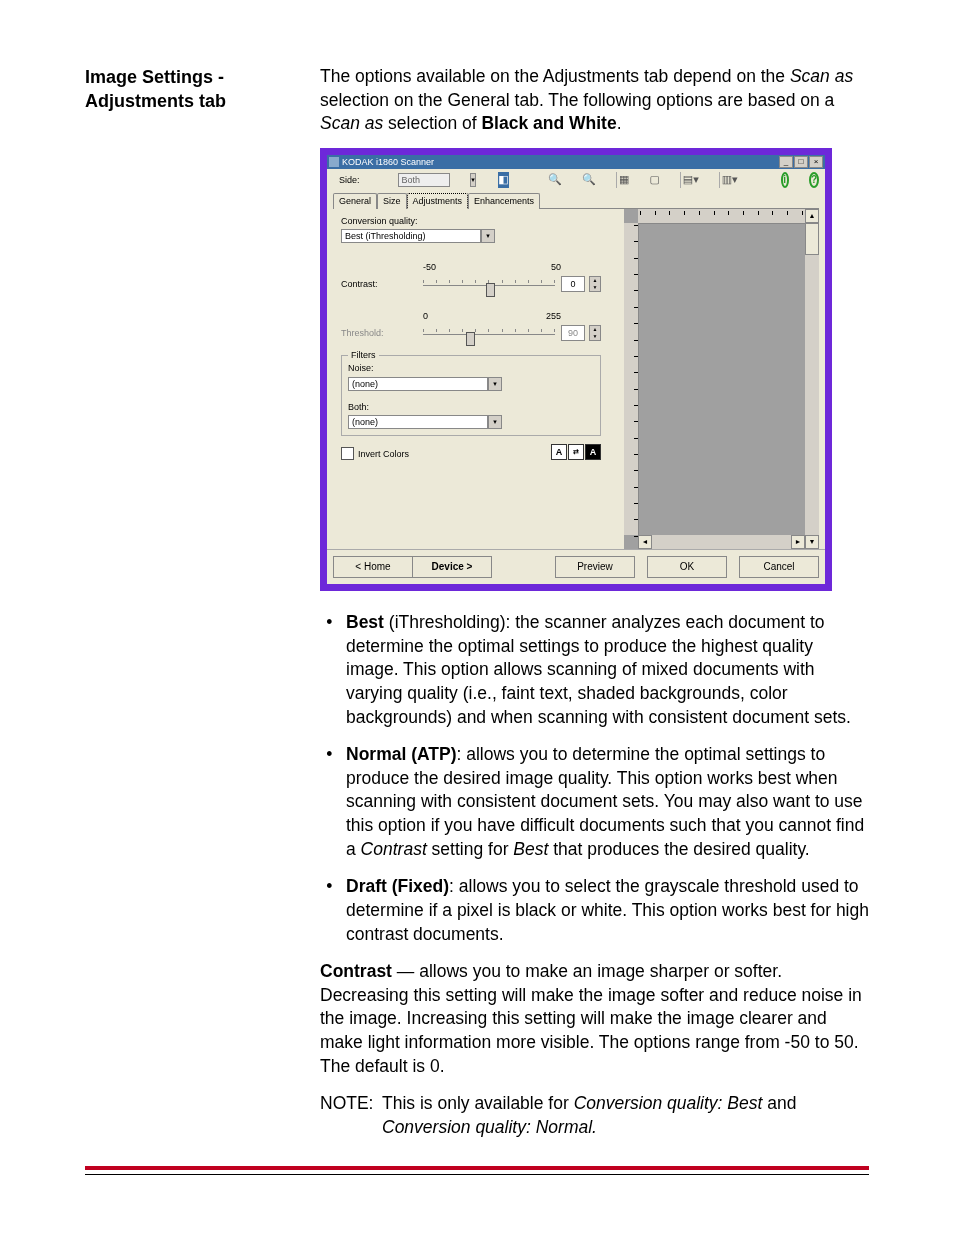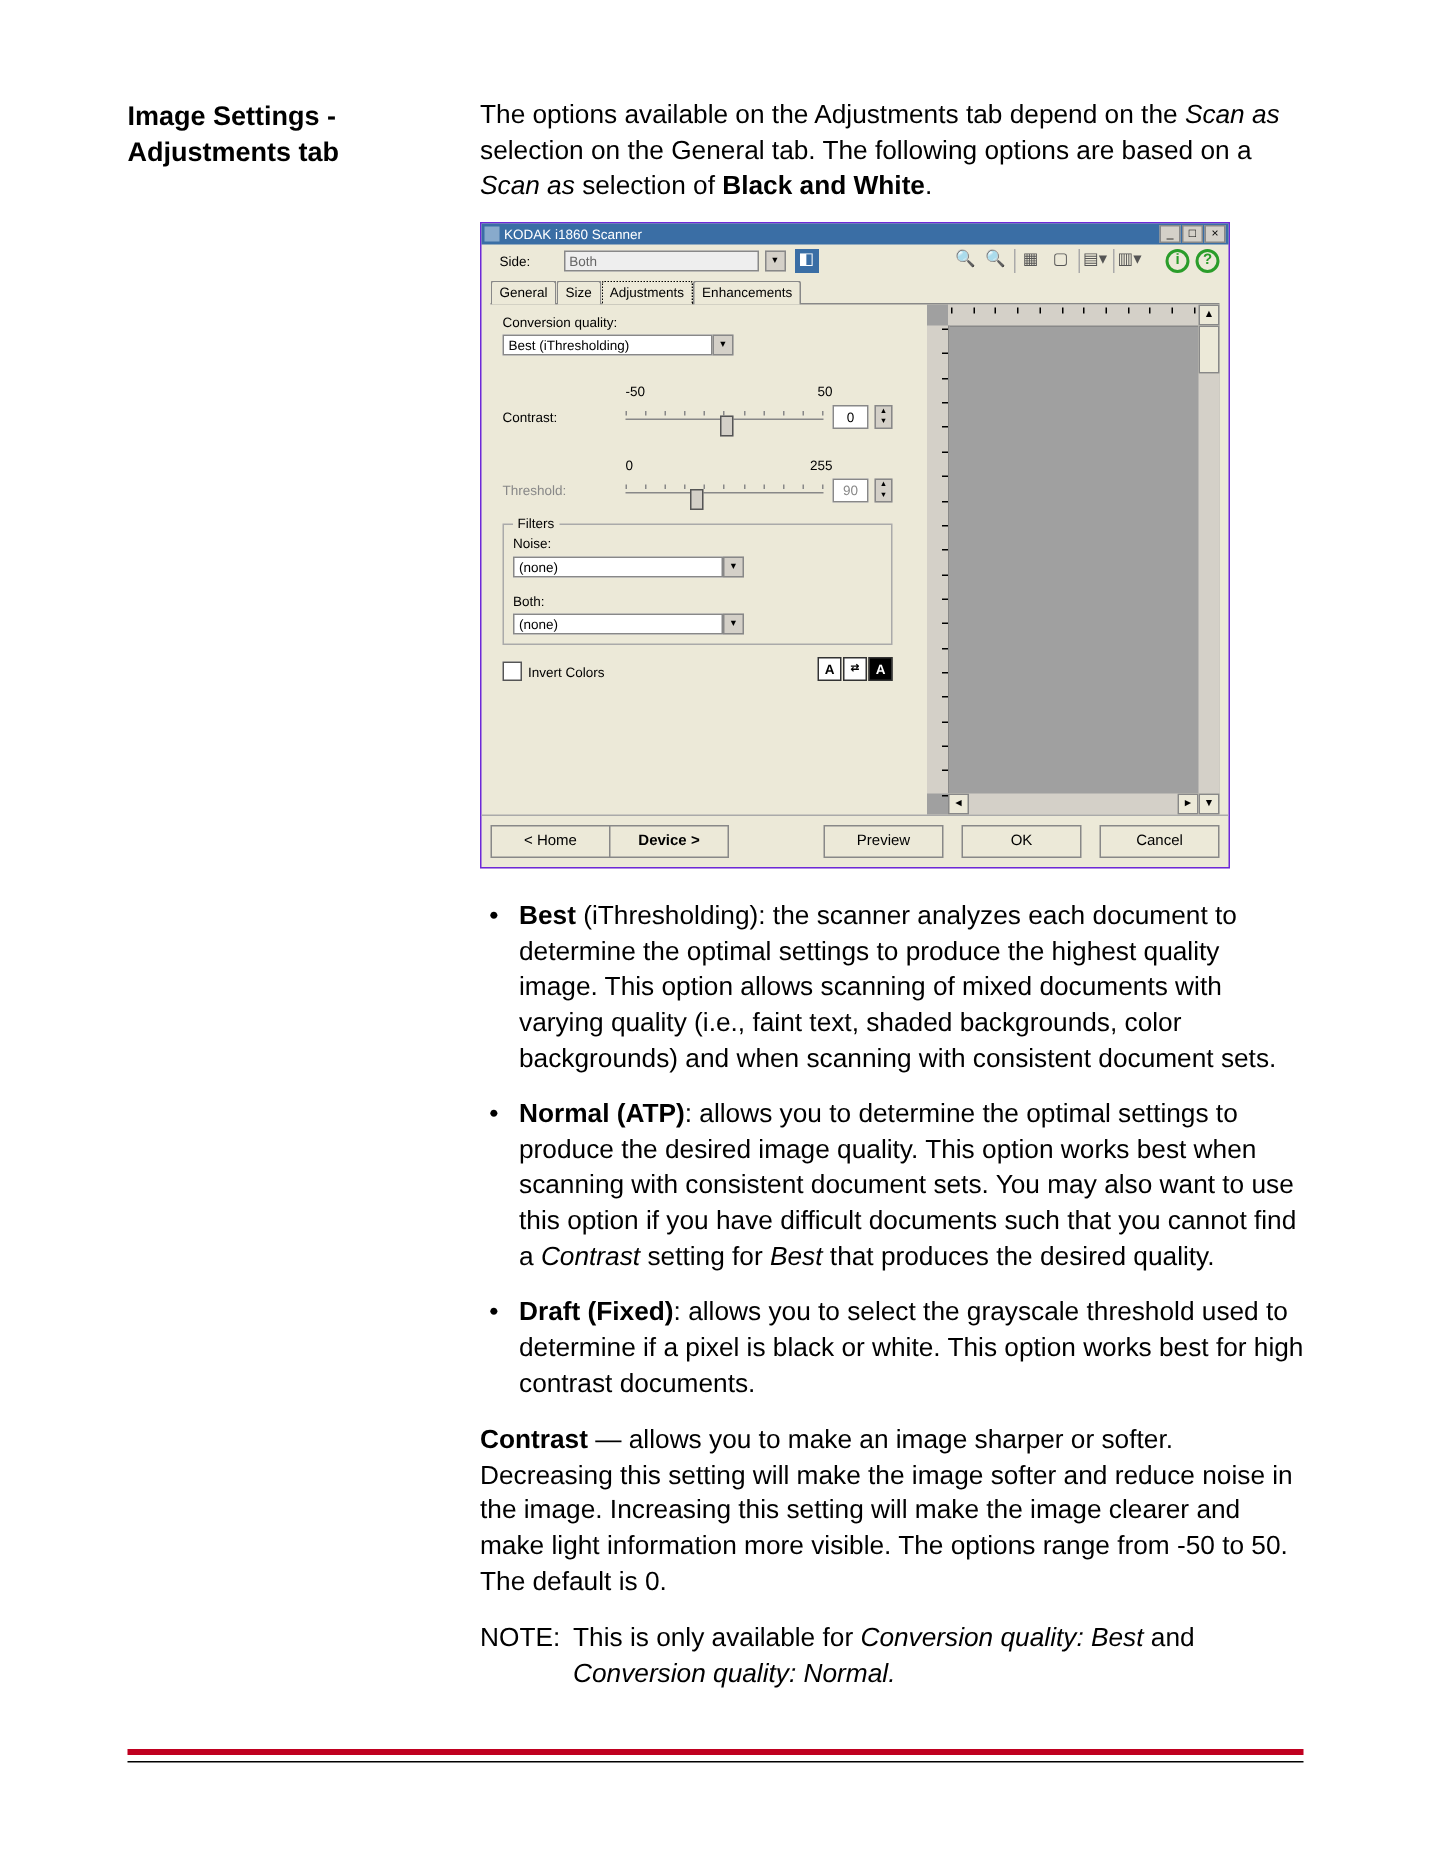--- a/index.html
+++ b/index.html
@@ -32,21 +32,21 @@
     font-size: 17.5px;
     line-height: 1.35;
   }
   .intro-text { margin-bottom: 12px; }
   .intro-text i { font-style: italic; }
   .intro-text b { font-weight: bold; }
 
   
   .win {
     width: 498px;
-    border: 1px solid #6d28d9;
+    border: 7px solid #6d28d9;
     background: #ece9d8;
     font-family: Tahoma, Arial, sans-serif;
     font-size: 9px;
     color: #000;
     margin-bottom: 20px;
   }
   .titlebar {
     background: linear-gradient(#3a6ea5,#3a6ea5);
     color: #fff;
     height: 14px;
@@ -62,21 +62,21 @@
     width: 12px; height: 10px;
     background:#d4d0c8;
     border:1px solid #888;
     margin-left:1px;
     display:flex;align-items:center;justify-content:center;
     font-size:8px;color:#000;line-height:1;
   }
   .toolbar-row {
     display:flex; align-items:center;
     padding:3px 6px 2px 12px;
-    gap:4px;
+    gap:20px;
   }
   .lbl { font-size:9px; }
   .fld {
     background:#fff;border:1px solid #888;height:14px;
     display:flex;align-items:center;padding:0 3px;font-size:9px;
     box-sizing:border-box;
   }
   .fld.gray { background:#eee; color:#666; }
   .dd { width:12px;height:12px;border:1px solid #888;background:#d4d0c8;display:flex;align-items:center;justify-content:center;font-size:7px;}
   .icon-btn {

